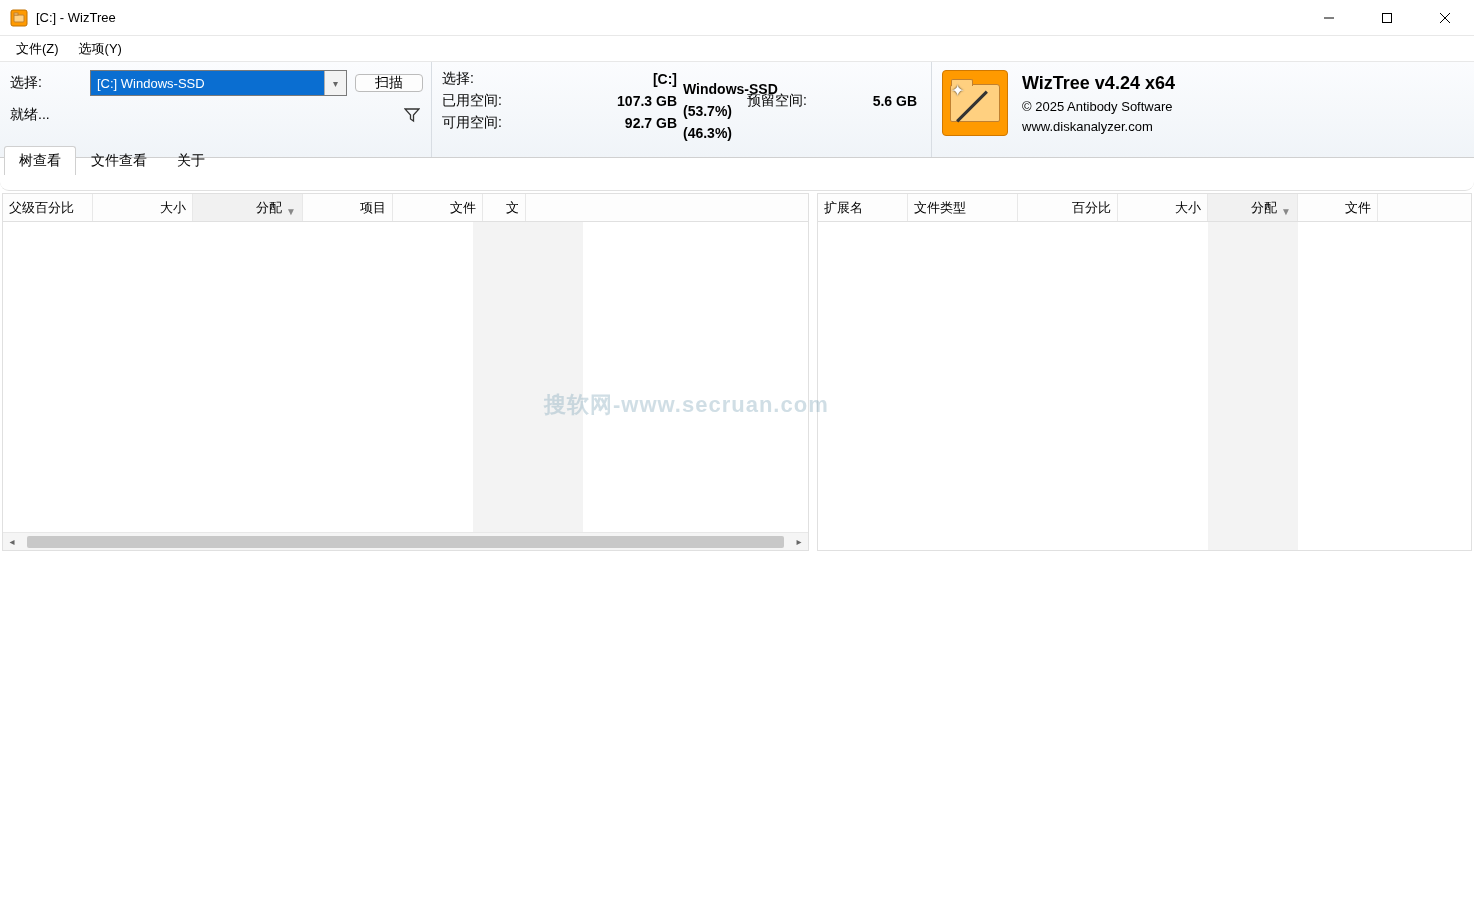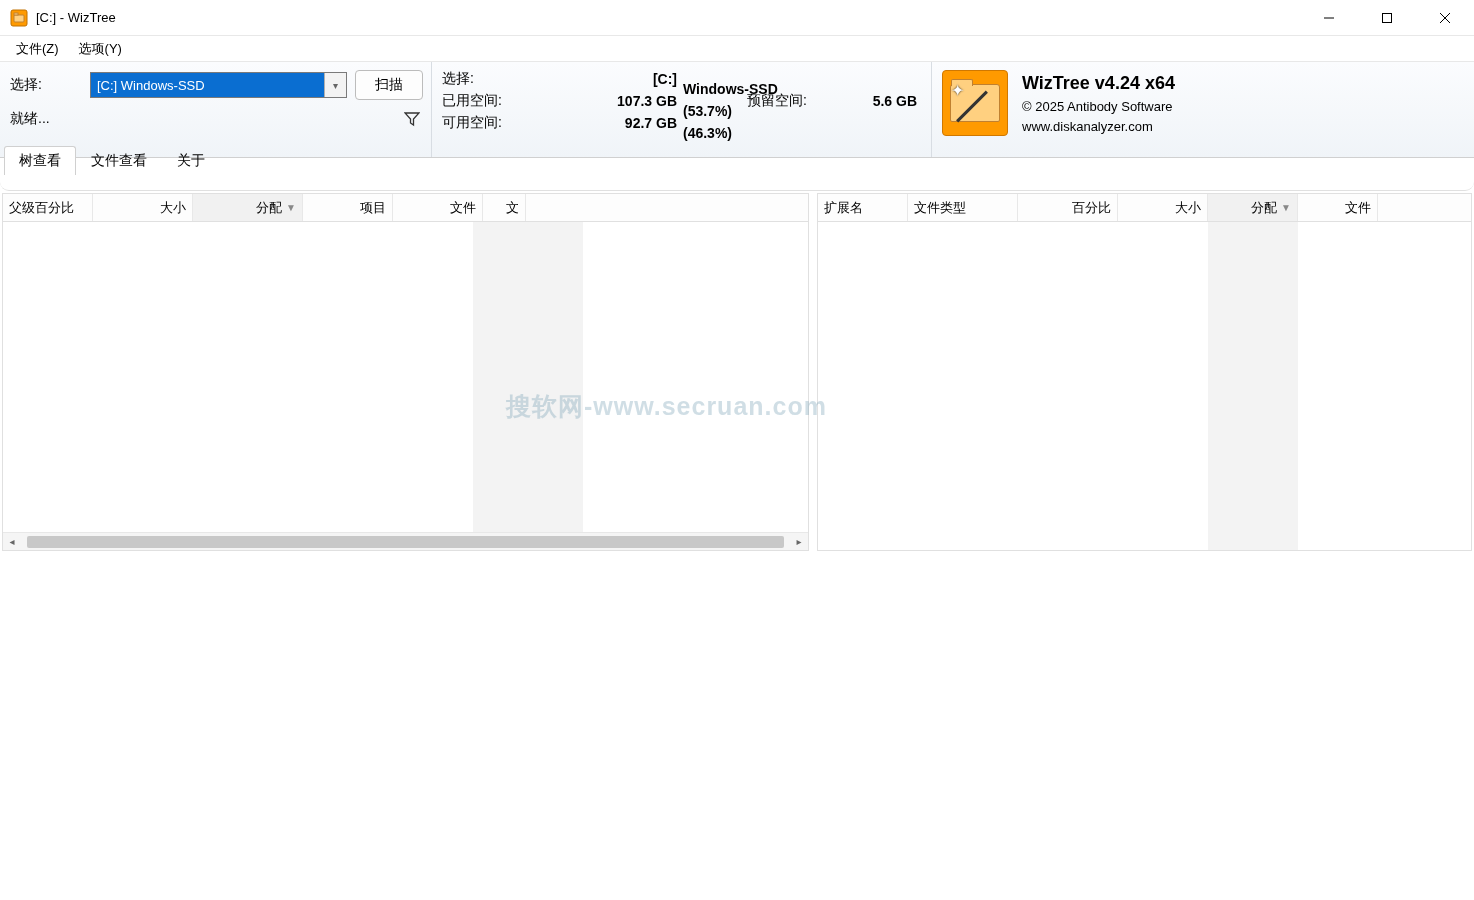--- a/index.html
+++ b/index.html
@@ -21,21 +21,21 @@
   
   .info-panel { display: flex; background: linear-gradient(#fbfcfe, #f0f4f8); border-bottom: 1px solid #d0d0d0; height: 96px; }
   
   
   .left-col { flex: 0 0 432px; padding: 8px 8px 0 10px; display: flex; flex-direction: column; gap: 8px; border-right: 1px solid #d8dde3; }
   .row { display: flex; align-items: center; }
   .lbl { width: 80px; font-size: 14px; color: #000; }
   .combo { flex: 1; height: 26px; background: #0a6ed1; color: #fff; display: flex; align-items: center; border: 1px solid #7a7a7a; position: relative; }
   .combo-text { padding: 0 6px; font-size: 13px; }
   .combo-arrow { position: absolute; right: 0; top: 0; bottom: 0; width: 22px; background: #f3f3f3; border-left: 1px solid #b0b0b0; display: flex; align-items: center; justify-content: center; color: #666; font-size: 10px; }
-  .scan-btn { margin-left: 8px; width: 68px; height: 30px; background: #fdfdfd; border: 1px solid #bcbcbc; border-radius: 4px; display: flex; align-items: center; justify-content: center; font-size: 14px; cursor: default; }
+  .scan-btn { margin-left: 8px; width: 68px; height: 18px; background: #fdfdfd; border: 1px solid #bcbcbc; border-radius: 4px; display: flex; align-items: center; justify-content: center; font-size: 14px; cursor: default; }
   .status-row { display: flex; align-items: center; text-align: center; }
   .status-text { font-size: 14px; }
   .filter-btn { margin-left: auto; width: 22px; height: 22px; display: flex; align-items: center; justify-content: center; }
   
   
   .mid-col { flex: 0 0 500px; padding: 6px 10px; border-right: 1px solid #d8dde3; font-size: 14px; }
   .mid-row { display: flex; align-items: center; height: 22px; }
   .mid-lbl { width: 155px; }
   .mid-val { width: 80px; text-align: right; font-weight: bold; }
   .mid-pct { width: 70px; padding-left: 6px; font-weight: bold; margin-top: 20px; }
@@ -60,21 +60,21 @@
   
   .grids { display: flex; height: 362px; }
   .grid-pane { border: 1px solid #e0e0e0; background: #fff; display: flex; flex-direction: column; }
   .grid-left { flex: 0 0 807px; margin: 2px 4px 2px 2px; }
   .grid-right { flex: 1; margin: 2px 2px 2px 4px; }
   
   .grid-header { display: flex; height: 28px; border-bottom: 1px solid #e0e0e0; background: #fdfdfd; }
   .col { border-right: 1px solid #e8e8e8; padding: 4px 6px; font-size: 13px; display: flex; align-items: center; justify-content: flex-end; white-space: nowrap; overflow: hidden; cursor: default; }
   .col:first-child { justify-content: flex-start; }
   .col .sort-arrow { margin-left: 4px; color: #888; font-size: 10px; }
-  .col.sorted { background: #f1f1f1; }
+  .col.sorted { background: #f1f1f1; align-items: flex-end; }
   
   .grid-body { flex: 1; position: relative; overflow: hidden; }
   .sorted-col-bg { position: absolute; top: 0; bottom: 0; background: #f3f3f3; }
   
   
   .l-c0 { width: 280px; justify-content: flex-start; }
   .l-c1 { width: 90px; }
   .l-c2 { width: 100px; }
   .l-c3 { width: 110px; }
   .l-c4 { width: 90px; }
@@ -87,21 +87,21 @@
   .r-c2 { width: 100px; }
   .r-c3 { width: 90px; }
   .r-c4 { width: 90px; }
   .r-c5 { width: 80px; }
   
   .h-scroll { height: 18px; border-top: 1px solid #e8e8e8; background: #f5f5f5; position: relative; display: flex; align-items: center; }
   .h-scroll .arrow { width: 18px; height: 18px; display: flex; align-items: center; justify-content: center; color: #666; font-size: 10px; }
   .h-scroll .thumb { position: absolute; left: 24px; right: 24px; top: 3px; height: 12px; background: #c8c8c8; border-radius: 2px; }
   
   
-  .watermark { position: absolute; left: 506px; top: 390px; font-size: 25px; font-weight: bold; color: rgba(120, 160, 180, 0.35); letter-spacing: 1px; pointer-events: none; z-index: 5; font-family: Arial, sans-serif; }
+  .watermark { position: absolute; left: 544px; top: 390px; font-size: 22px; font-weight: bold; color: rgba(120, 160, 180, 0.35); letter-spacing: 1px; pointer-events: none; z-index: 5; font-family: Arial, sans-serif; }
 </style>
 </head>
 <body>
 
 <div class="title-bar">
   <div class="app-icon">
     <svg width="18" height="18" viewBox="0 0 18 18">
       <rect x="1" y="1" width="16" height="16" rx="2" fill="#ff9a00" stroke="#c07000"></rect>
       <rect x="4" y="6" width="10" height="7" rx="1" fill="#ffd080" stroke="#c08030"></rect>
       <rect x="4" y="4" width="4" height="2" fill="#ffd080" stroke="#c08030"></rect>

